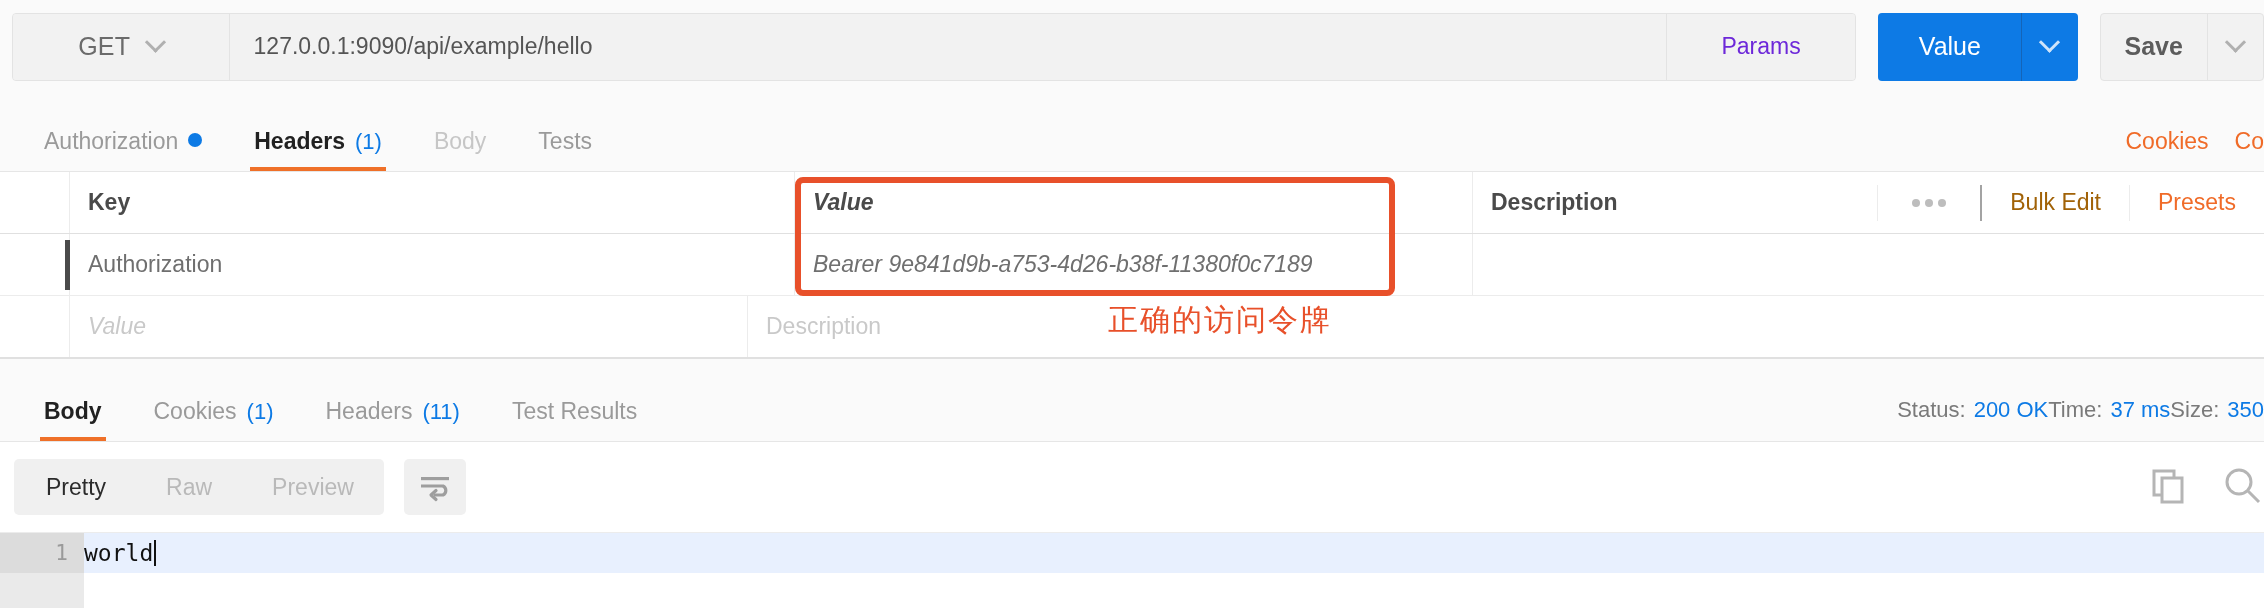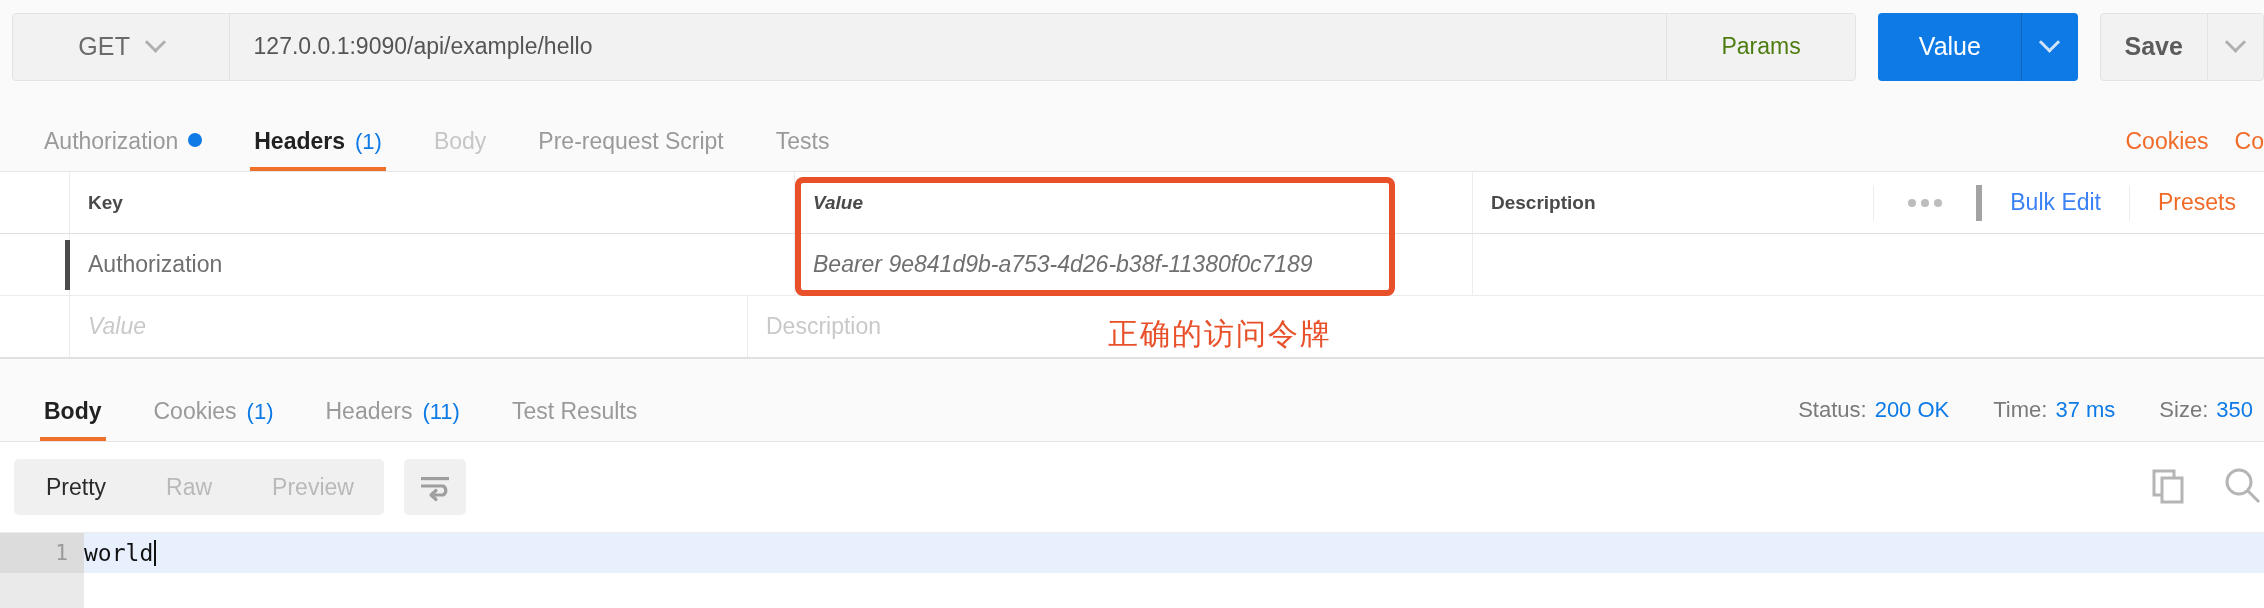--- a/index.html
+++ b/index.html
@@ -65,21 +65,21 @@
     color: #555;
   }
   .params-btn {
     width: 196px;
     display: flex;
     align-items: center;
     justify-content: center;
     background: #f2f2f2;
     border-left: 1px solid #e3e3e3;
     font-size: 23px;
-    color: #4d7c0f;
+    color: #6d28d9;
     cursor: pointer;
   }
   .send-group {
     display: flex;
     height: 68px;
     margin-left: 22px;
     border-radius: 4px;
     overflow: hidden;
   }
   .send-btn {
@@ -202,21 +202,21 @@
   }
   .gutter .marker {
     position: absolute;
     right: -1px; top: 6px;
     width: 5px; height: 50px;
     background: #4a4a4a;
   }
   .cell-key   { width: 725px; flex: none; border-right: 1px solid #ececec; display: flex; align-items: center; padding-left: 18px; }
   .cell-val   { width: 678px; flex: none; border-right: 1px solid #ececec; display: flex; align-items: center; padding-left: 18px; font-style: italic; }
   .cell-desc  { flex: 1; display: flex; align-items: center; padding-left: 18px; }
-  .th { font-size: 19px; font-weight: 700; color: #4a4a4a; }
+  .th { font-size: 23px; font-weight: 700; color: #4a4a4a; }
   .td { font-size: 23px; color: #6f6f6f; }
   .ph { font-size: 23px; color: #c9c9c9; }
   .desc-head-inner {
     display: flex; align-items: center; width: 100%;
   }
   .desc-head-actions {
     margin-left: auto;
     display: flex; align-items: center;
     height: 100%;
   }
@@ -224,24 +224,24 @@
     display: flex; gap: 5px;
     padding: 0 34px;
     border-left: 1px solid #ececec;
     height: 36px;
     align-items: center;
     cursor: pointer;
   }
   .dots i { width: 8px; height: 8px; border-radius: 50%; background: #bdbdbd; display: block; }
   .bulk {
     padding: 0 28px;
-    border-left: 6px solid #a3a3a3;
+    border-left: 2px solid #a3a3a3;
     height: 36px;
     display: flex; align-items: center;
-    font-size: 23px; color: #3b82f6; cursor: pointer;
+    font-size: 23px; color: #a16207; cursor: pointer;
     white-space: nowrap;
   }
   .presets {
     padding: 0 28px 0 28px;
     border-left: 1px solid #ececec;
     height: 36px;
     display: flex; align-items: center;
     font-size: 23px; color: #f06b28; cursor: pointer;
     white-space: nowrap;
   }
@@ -251,21 +251,21 @@
     position: absolute;
     left: 795px; top: 177px;
     width: 600px; height: 119px;
     border: 6px solid #e8502a;
     border-radius: 8px;
     pointer-events: none;
     z-index: 5;
   }
   .annot-text {
     position: absolute;
-    left: 1108px; top: 314px;
+    left: 1108px; top: 300px;
     font-size: 30px;
     color: #e8502a;
     font-family: "DejaVu Sans", sans-serif;
     letter-spacing: 2px;
     white-space: nowrap;
     z-index: 6;
   }
 
   
   .resp-tabs {
@@ -275,23 +275,22 @@
     background: #fafafa;
     border-top: 1px solid #e0e0e0;
     border-bottom: 1px solid #e6e6e6;
     display: flex;
     align-items: flex-end;
   }
   .resp-left { display: flex; align-items: flex-end; padding-left: 18px; }
   .resp-right {
     margin-left: auto;
     display: flex; align-items: baseline;
-    gap: 44px;
     padding-bottom: 18px;
-    padding-right: 11px;
+    padding-right: 0;
     white-space: nowrap;
   }
   .meta { font-size: 22px; color: #7a7a7a; }
   .meta b { font-weight: 400; color: #0d7ae5; margin-left: 8px; }
 
   
   .body-tools {
     position: absolute;
     left: 0; top: 442px;
     width: 2264px; height: 90px;
@@ -425,23 +424,20 @@
     <div class="rtab">
       <span>Authorization</span>
       <span class="blue-dot"></span>
     </div>
     <div class="rtab active">
       <span>Headers</span>
       <span class="cnt">(1)</span>
     </div>
     <div class="rtab dim">
       <span>Body</span>
-    </div>
-    <div class="rtab">
-      <span>Pre-request Script</span>
     </div>
     <div class="rtab">
       <span>Tests</span>
     </div>
   </div>
   <div class="tabs-right">
     <span class="linkish">Cookies</span>
     <span class="linkish">Co</span>
   </div>
 </div>

